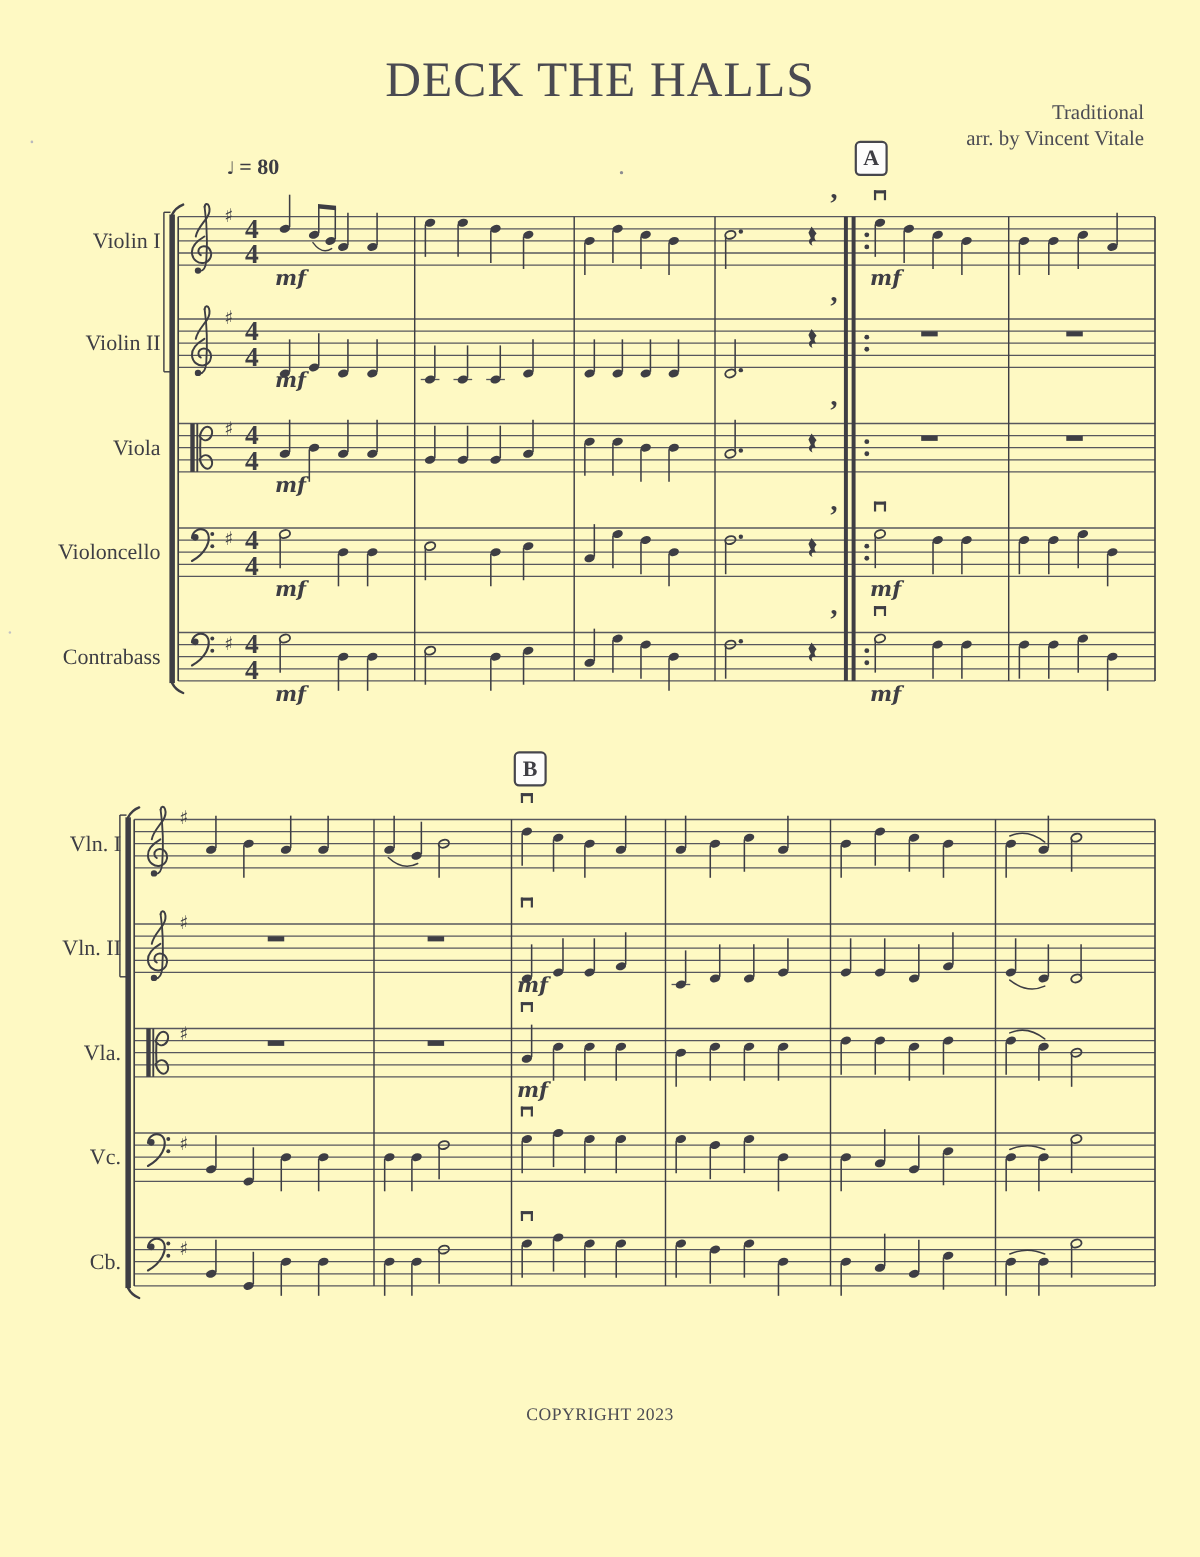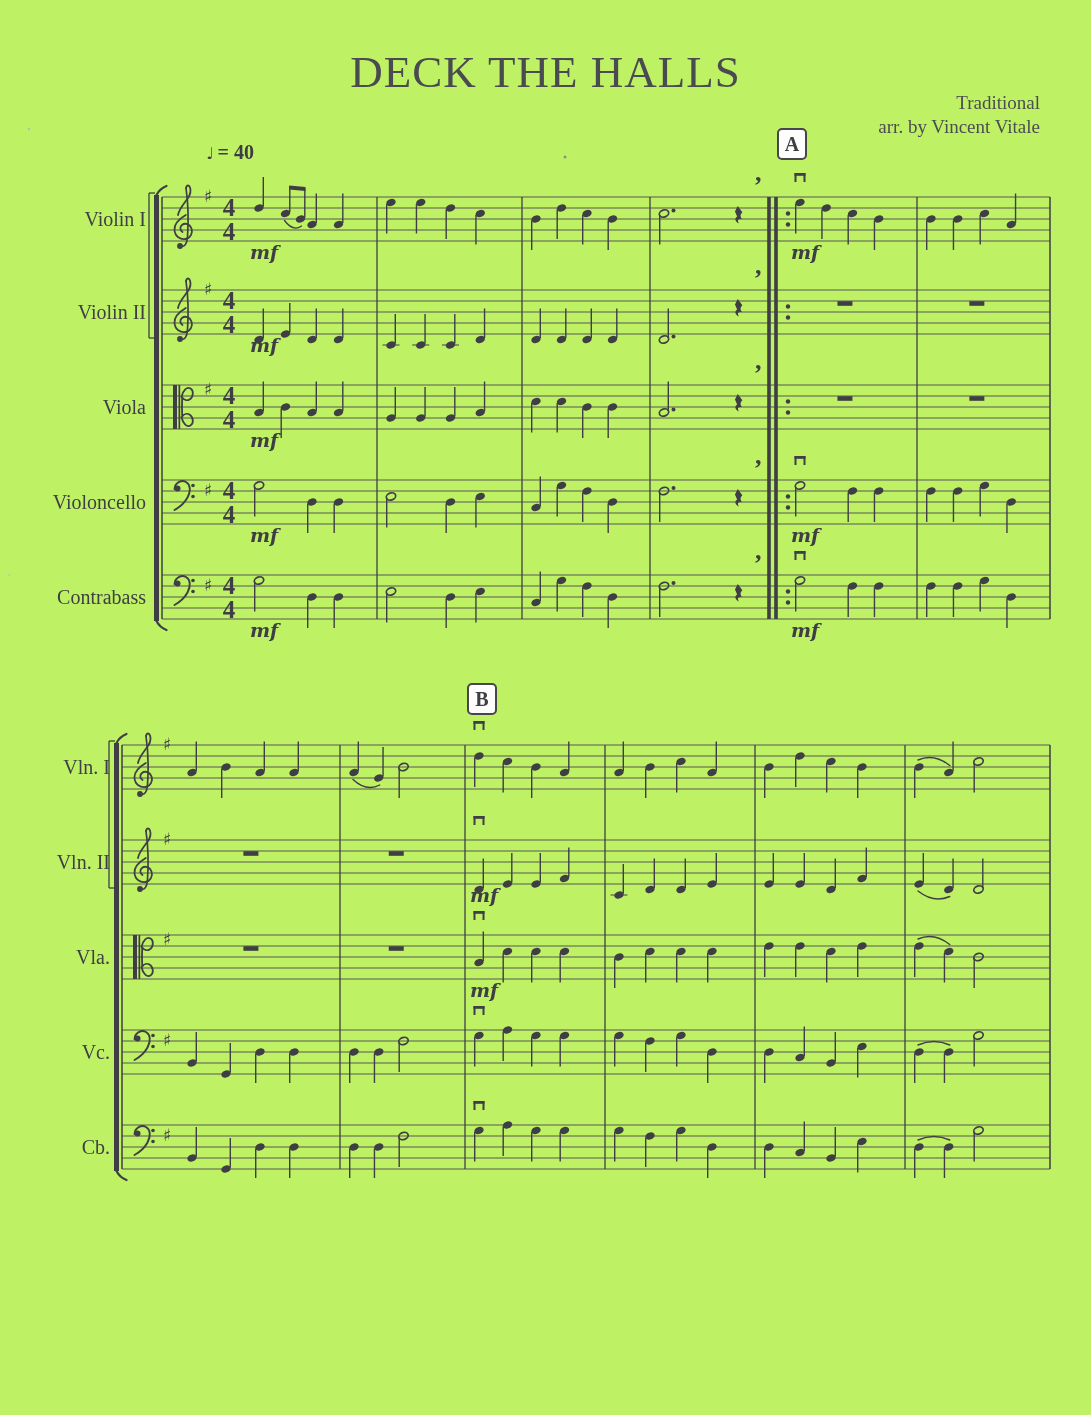--- a/index.html
+++ b/index.html
@@ -1,17 +1,17 @@
 <!DOCTYPE html>
 <html><head>
 <meta charset="utf-8">
 <style>
   html,body{margin:0;padding:0;background:#e8e8e8;}
   .page{position:relative;width:1091px;height:1415px;margin:0 auto;
-        background:#bef264;font-family:"Liberation Serif",serif;overflow:hidden;}
+        background:#fef9c3;font-family:"Liberation Serif",serif;overflow:hidden;}
   .title{position:absolute;top:46px;left:0;width:100%;text-align:center;
          font-size:45px;letter-spacing:1px;color:#4a4a51;}
   .credit{position:absolute;right:51px;text-align:left;font-size:19px;color:#4c4c53;}
   .c1{top:92px;}
   .c2{top:116px;}
   .tempo{position:absolute;left:206px;top:141px;color:#3c3c42;font-weight:bold;}
   .tempo .glyph{font-family:"DejaVu Sans",sans-serif;font-size:16px;margin-right:4px;}
   .tempo .val{font-size:20px;}
   .rehearsal{position:absolute;width:26px;height:28px;border:2px solid #46464c;
              border-radius:5px;text-align:center;line-height:28px;
@@ -23,21 +23,21 @@
   svg#score{position:absolute;left:0;top:0;}
 </style>
 </head>
 <body>
 
 <div class="page">
   <div class="title">DECK THE HALLS</div>
   <div class="credit c1">Traditional</div>
   <div class="credit c2">arr. by Vincent Vitale</div>
   <div class="tempo">
-    <span class="glyph">♩</span><span class="val">= 40</span>
+    <span class="glyph">♩</span><span class="val">= 80</span>
   </div>
   <svg id="score" width="1091" height="1415" viewBox="0 0 1091 1415">
       <g>
         <g>
           <line x1="162" y1="197" x2="1050" y2="197" stroke="#57575d" stroke-width="1.15"></line>
           <line x1="162" y1="208" x2="1050" y2="208" stroke="#57575d" stroke-width="1.15"></line>
           <line x1="162" y1="219" x2="1050" y2="219" stroke="#57575d" stroke-width="1.15"></line>
           <line x1="162" y1="230" x2="1050" y2="230" stroke="#57575d" stroke-width="1.15"></line>
           <line x1="162" y1="241" x2="1050" y2="241" stroke="#57575d" stroke-width="1.15"></line>
           <text x="146" y="225.5" font-size="20" fill="#3e3e44" font-family="&quot;Liberation Serif&quot;,serif" text-anchor="end">Violin I</text>
@@ -762,13 +762,14 @@
           <line x1="974.2" y1="1132" x2="974.2" y2="1161.5" stroke="#3e3e44" stroke-width="1.4"></line>
           <path d="M918,1140 Q933.875,1133 949.75,1140" stroke="#3e3e44" stroke-width="1.4" fill="none" stroke-linecap="round"></path>
         </g>
       </g>
       <circle cx="565" cy="157" r="1.5" fill="#8d8d91"></circle>
       <circle cx="29" cy="129" r="1.2" fill="#b9b9bc"></circle>
       <circle cx="9" cy="575" r="1.1" fill="#c2c2c4"></circle>
     </svg>
   <div class="rehearsal ra">A</div>
   <div class="rehearsal rb">B</div>
+  <div class="copyright">COPYRIGHT 2023</div>
 </div>
 
 </body></html>

